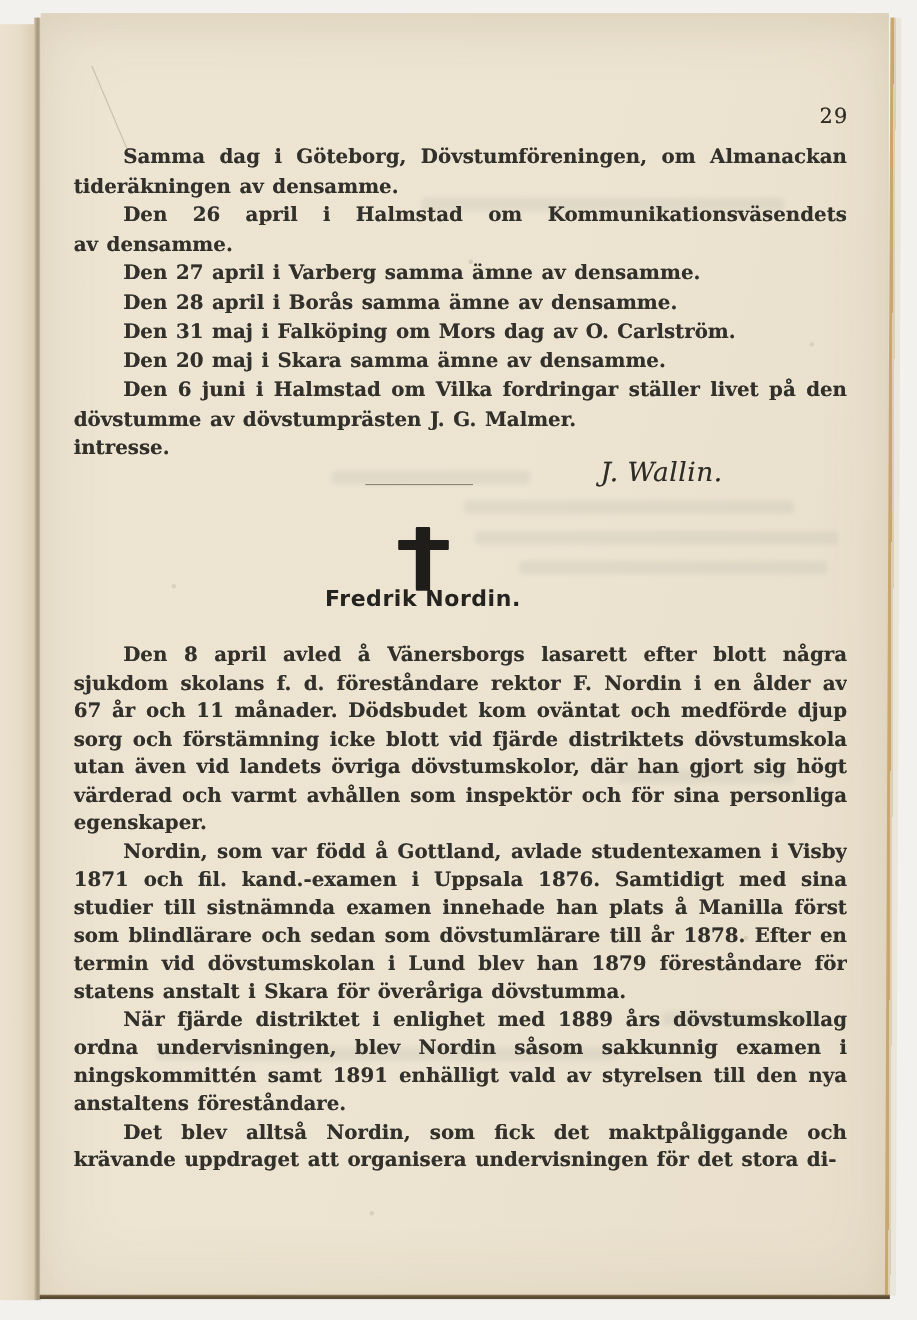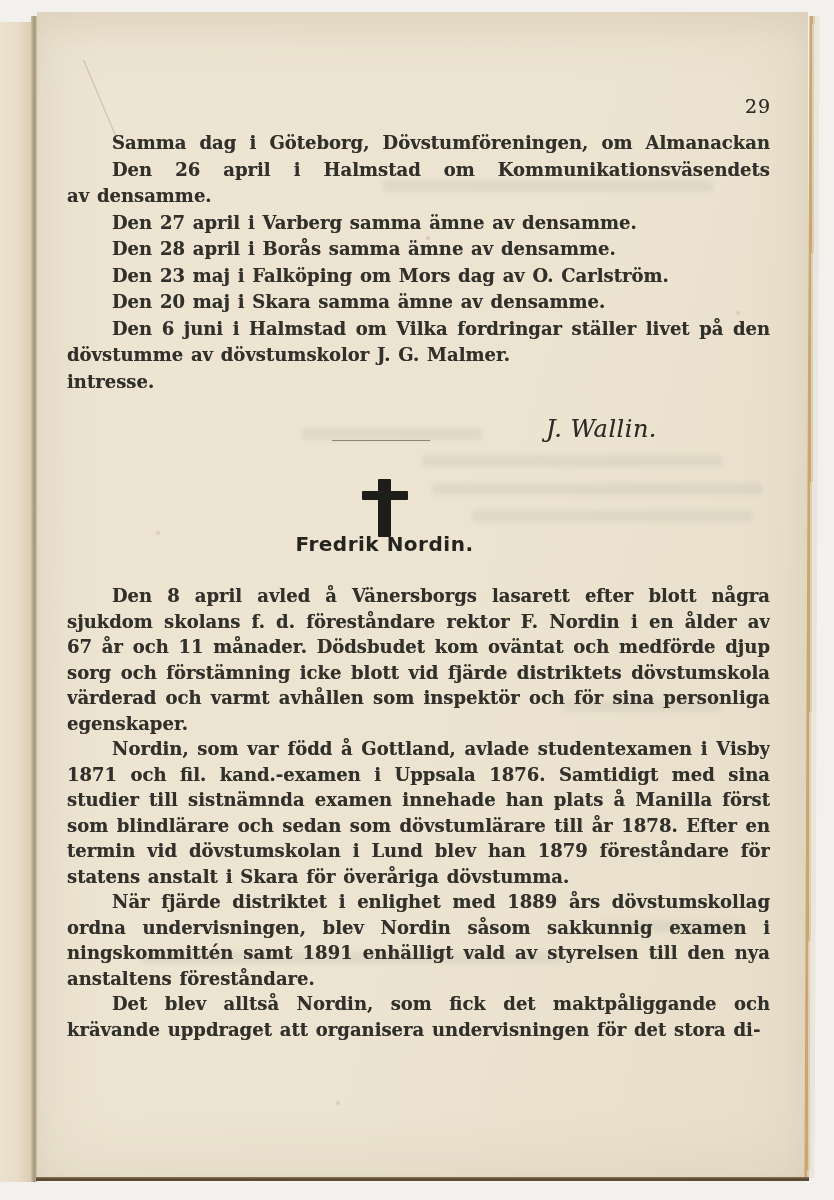--- a/index.html
+++ b/index.html
@@ -127,46 +127,47 @@
 
     <div class="textcol">
 
       <div class="pagenum">29</div>
 
       <section>
         <div class="report">
 
             <div class="para">
               <div class="tline just indent">Samma dag i Göteborg, Dövstumföreningen, om Almanackan och</div>
+              <div class="tline">tideräkningen av densamme.</div>
             </div>
 
             <div class="para">
               <div class="tline just indent">Den 26 april i Halmstad om Kommunikationsväsendets utveckling</div>
               <div class="tline">av densamme.</div>
             </div>
 
             <div class="para">
               <div class="tline indent">Den 27 april i Varberg samma ämne av densamme.</div>
             </div>
 
             <div class="para">
               <div class="tline indent">Den 28 april i Borås samma ämne av densamme.</div>
             </div>
 
             <div class="para">
-              <div class="tline indent">Den 23 maj i Falköping om Mors dag av O. Carlström.</div>
+              <div class="tline indent">Den 31 maj i Falköping om Mors dag av O. Carlström.</div>
             </div>
 
             <div class="para">
               <div class="tline indent">Den 20 maj i Skara samma ämne av densamme.</div>
             </div>
 
             <div class="para">
               <div class="tline just indent">Den 6 juni i Halmstad om Vilka fordringar ställer livet på den</div>
-              <div class="tline">dövstumme av dövstumskolor J. G. Malmer.</div>
+              <div class="tline">dövstumme av dövstumprästen J. G. Malmer.</div>
             </div>
 
             <div class="para">
               <div class="tline">intresse.</div>
             </div>
           </div>
         <div class="sig">J. Wallin.</div>
         <div class="rule"></div>
       </section>
 
@@ -176,20 +177,21 @@
           <div class="cross-h"></div>
         </div>
         <h1 class="title">Fredrik Nordin.</h1>
         <div class="obit">
 
             <div class="para">
               <div class="tline just indent">Den 8 april avled å Vänersborgs lasarett efter blott några timmars</div>
               <div class="tline just">sjukdom skolans f. d. föreståndare rektor F. Nordin i en ålder av</div>
               <div class="tline just">67 år och 11 månader.  Dödsbudet kom oväntat och medförde djup</div>
               <div class="tline just">sorg och förstämning icke blott vid fjärde distriktets dövstumskola</div>
+              <div class="tline just">utan även vid landets övriga dövstumskolor, där han gjort sig högt</div>
               <div class="tline just">värderad och varmt avhållen som inspektör och för sina personliga</div>
               <div class="tline">egenskaper.</div>
             </div>
 
             <div class="para">
               <div class="tline just indent">Nordin, som var född å Gottland, avlade studentexamen i Visby</div>
               <div class="tline just">1871 och fil. kand.-examen i Uppsala 1876.  Samtidigt med sina</div>
               <div class="tline just">studier till sistnämnda examen innehade han plats å Manilla först</div>
               <div class="tline just">som blindlärare och sedan som dövstumlärare till år 1878.  Efter en</div>
               <div class="tline just">termin vid dövstumskolan i Lund blev han 1879 föreståndare för</div>

